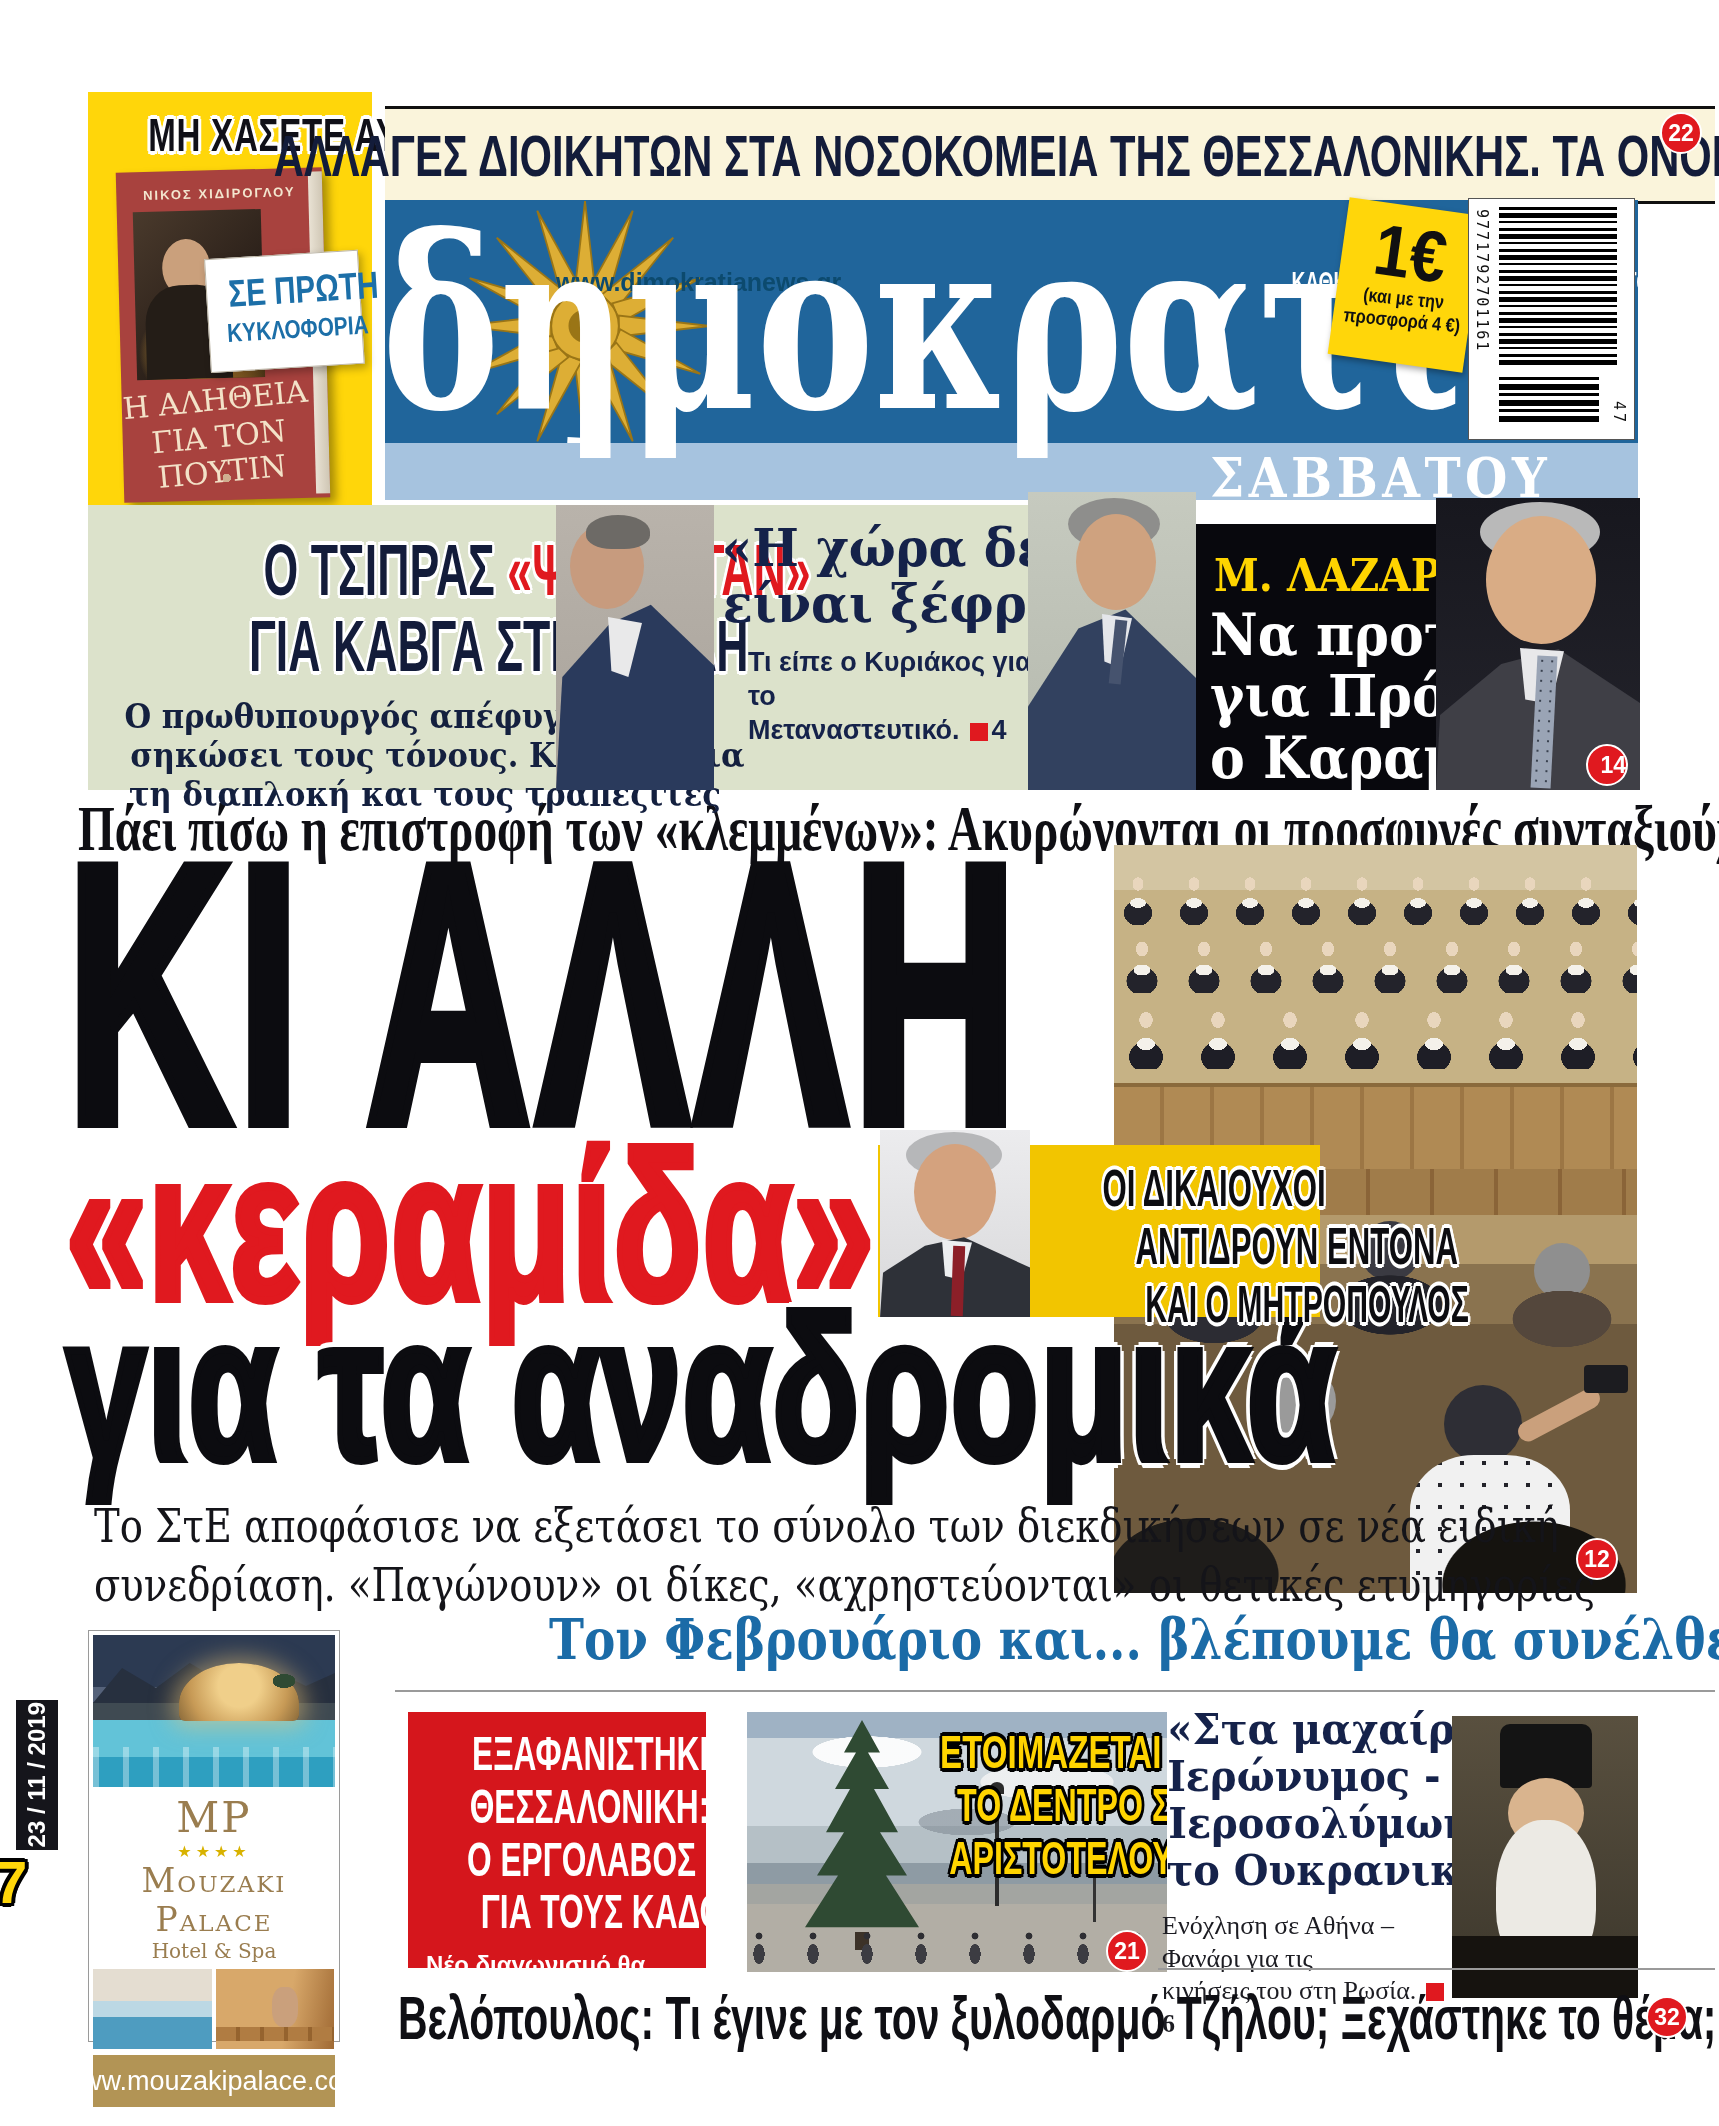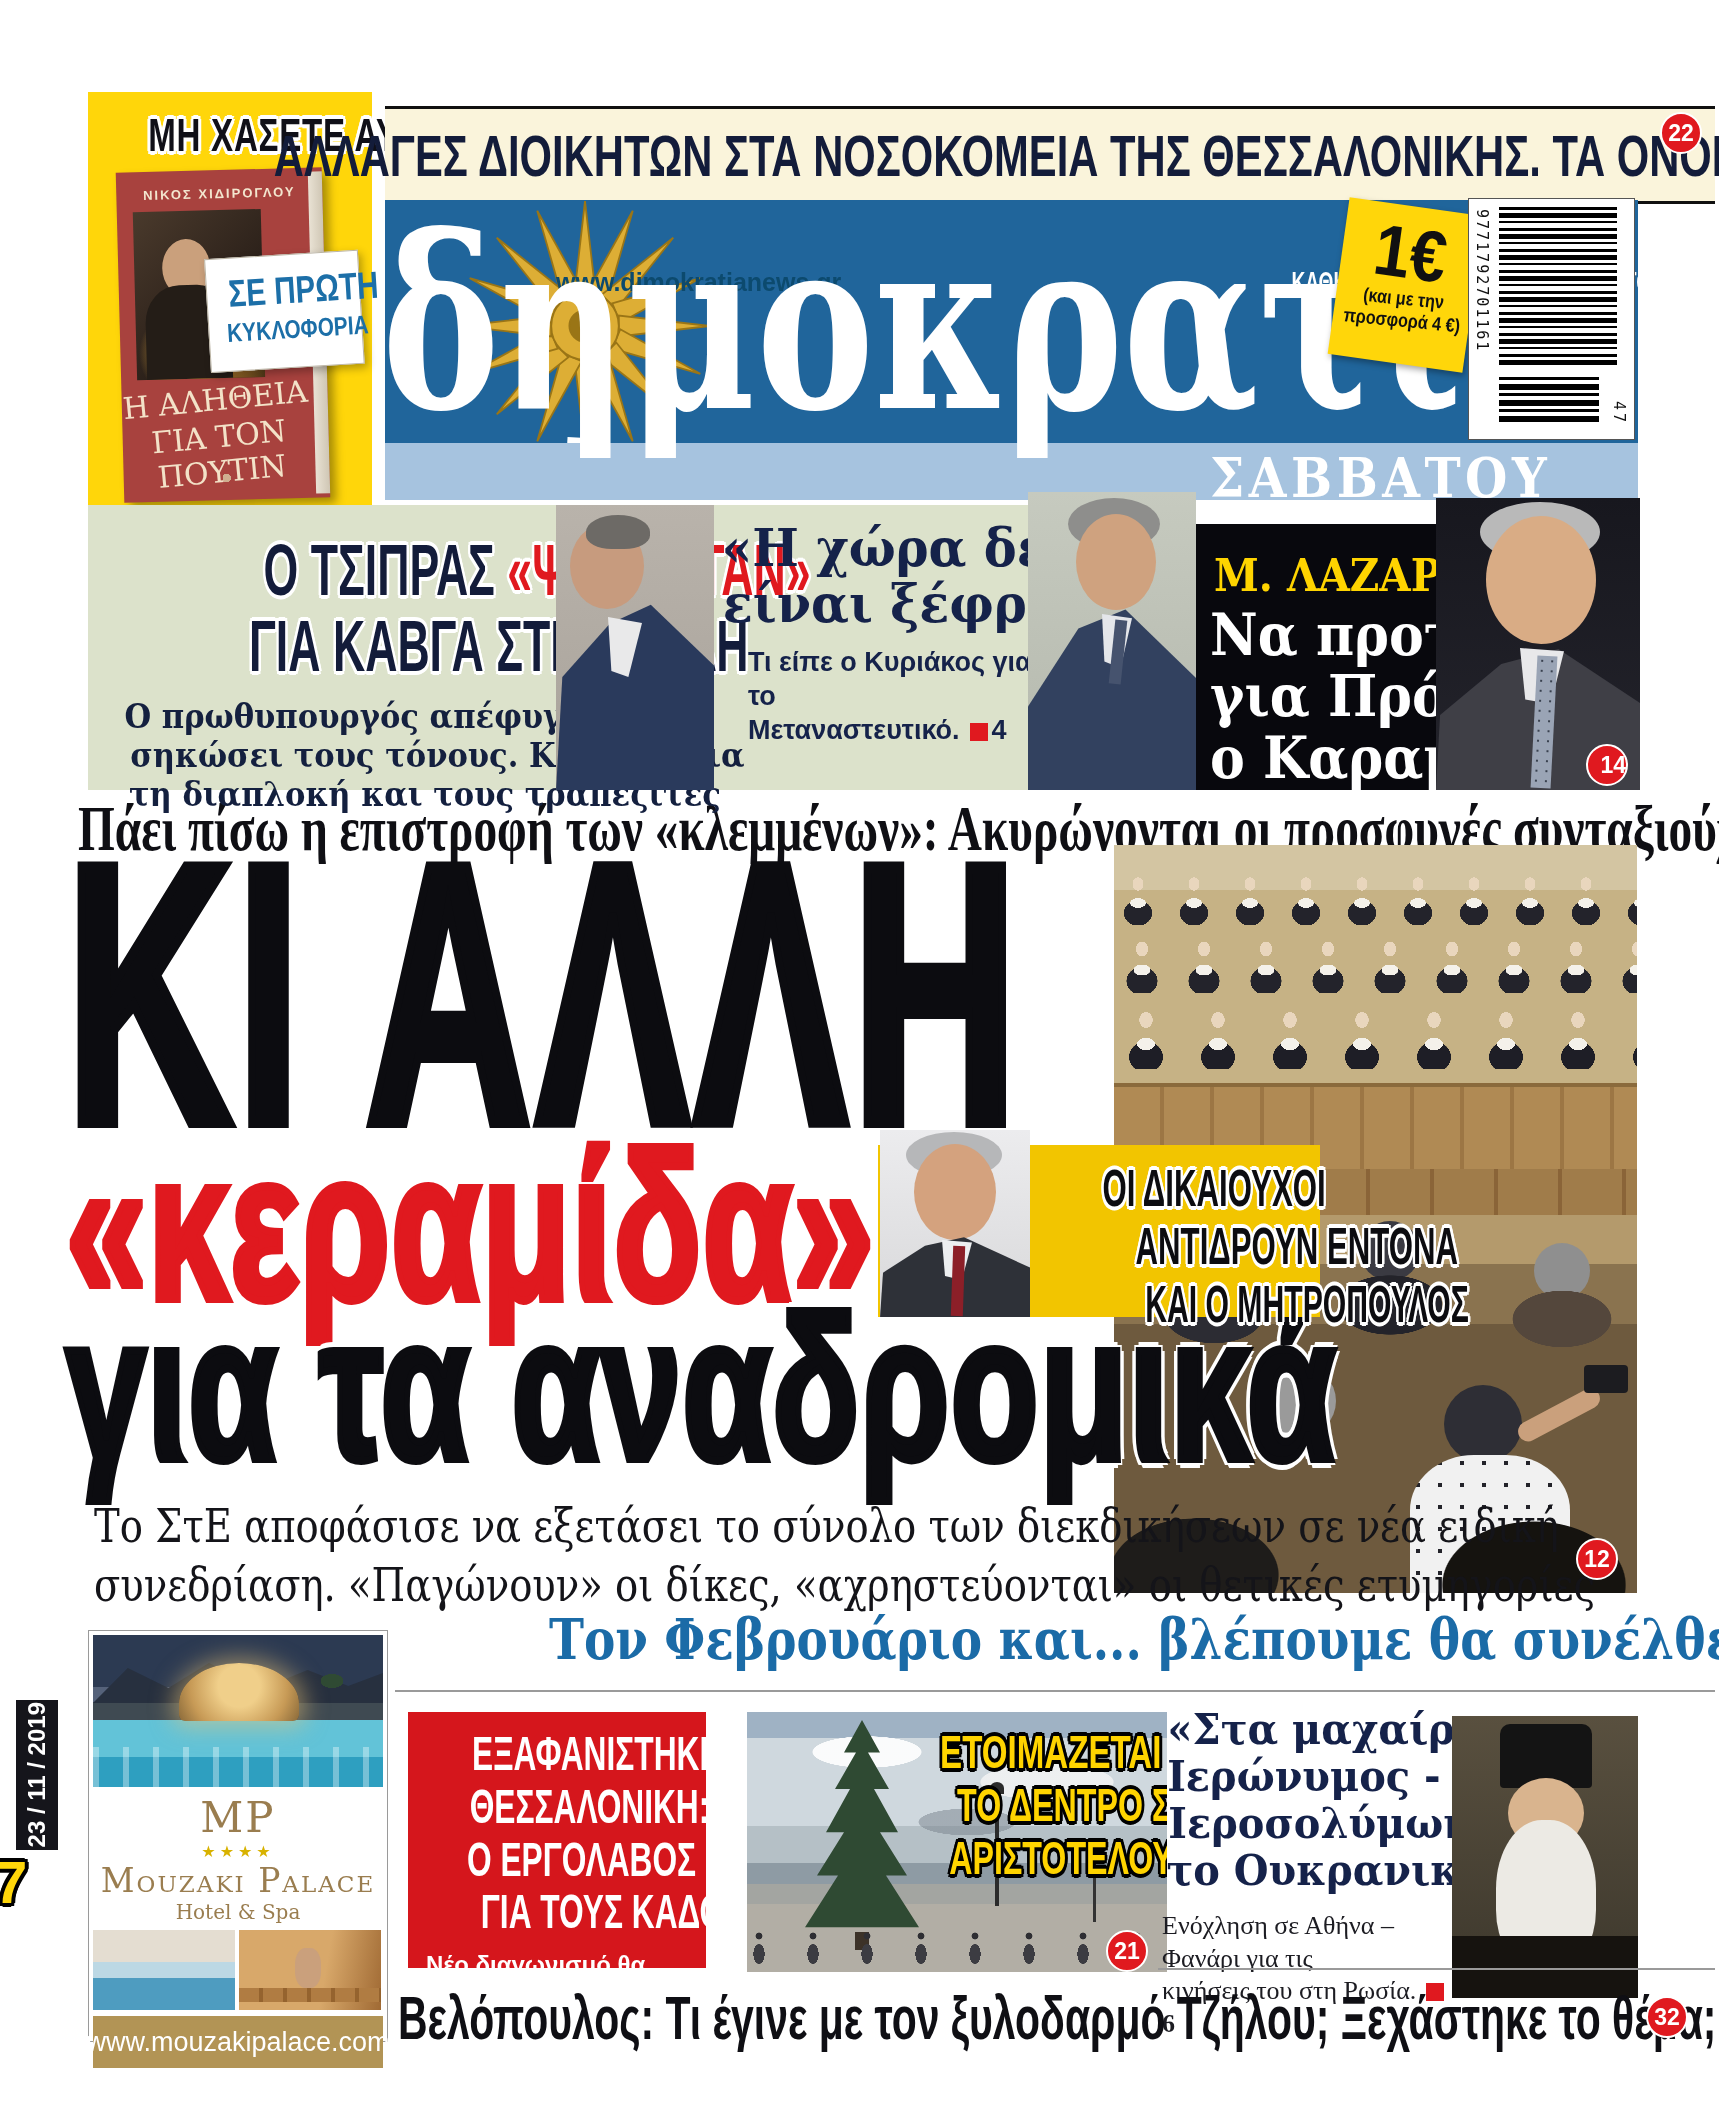--- a/index.html
+++ b/index.html
@@ -235,21 +235,21 @@
   <div class="abs serif" style="left:94px;top:1498px;color:#141419;z-index:3;">
     <div><span class="cx-l" style="transform:scaleX(.82);font-size:47px;">Το ΣτΕ αποφάσισε να εξετάσει το σύνολο των διεκδικήσεων σε νέα ειδική</span></div>
     <div style="margin-top:4px;"><span class="cx-l" style="transform:scaleX(.82);font-size:47px;">συνεδρίαση. «Παγώνουν» οι δίκες, «αχρηστεύονται» οι θετικές ετυμηγορίες</span></div>
   </div>
 
   <div class="abs" style="left:400px;top:1606px;width:1260px;text-align:center;">
     <span class="cx serif b" style="transform:scaleX(.84);font-size:56px;color:#1B6BA7;">Τον Φεβρουάριο και... βλέπουμε θα συνέλθει η Ολομέλεια</span>
   </div>
   <div class="abs" style="left:395px;top:1690px;width:1320px;height:2px;background:#9a9a9a;"></div>
 
-  <div class="abs" style="left:88px;top:1630px;width:300px;height:412px;background:#fff;border:1px solid #9a9a9a;padding:4px;box-sizing:border-box;">
+  <div class="abs" style="left:88px;top:1630px;width:252px;height:412px;background:#fff;border:1px solid #9a9a9a;padding:4px;box-sizing:border-box;">
     <div class="photo" style="position:relative;width:100%;height:152px;background:linear-gradient(180deg,#2c3a52 0 34%,#55627a 34% 44%,#3f4a52 44% 56%,#62c3d8 56% 80%,#2e9fc0 80% 100%);">
       <div class="abs" style="left:0;top:18px;width:100%;height:50px;background:#27303f;clip-path:polygon(0 100%,12% 30%,26% 70%,40% 20%,58% 72%,74% 34%,88% 66%,100% 40%,100% 100%);"></div>
       <div class="abs" style="left:86px;top:28px;width:120px;height:58px;border-radius:50% 50% 6px 6px/70% 70% 6px 6px;background:radial-gradient(circle at 50% 40%,#f0cf8a 0 30%,#c79a56 70%,#8a6a3a 100%);box-shadow:0 0 22px 6px rgba(240,200,120,.5);"></div>
       <div class="abs" style="left:0;bottom:0;width:100%;height:40px;background:repeating-linear-gradient(90deg,rgba(255,255,255,.35) 0 6px,transparent 6px 30px);"></div>
       <div class="abs" style="right:34px;top:34px;width:34px;height:40px;background:radial-gradient(ellipse 16px 10px at 50% 30%,#2f4a33 0 70%,transparent 71%);"></div>
     </div>
     <div style="text-align:center;">
       <div class="serif" style="margin-top:6px;font-size:42px;color:#9a7d4f;letter-spacing:2px;">MP</div>
       <div style="font-size:16px;color:#d8b200;letter-spacing:4px;">★★★★</div>
       <div class="serif" style="font-variant:small-caps;font-size:33px;color:#9a7d4f;letter-spacing:2px;">Mouzaki Palace</div>

